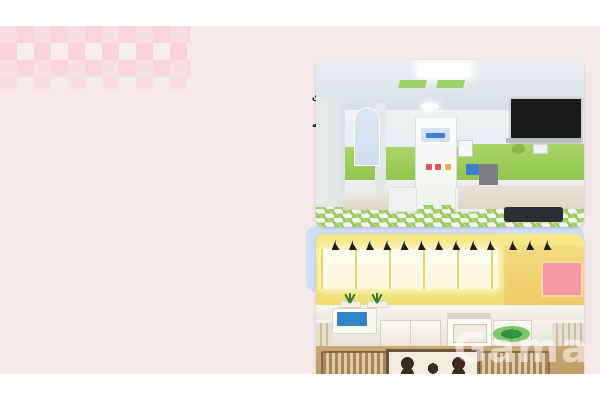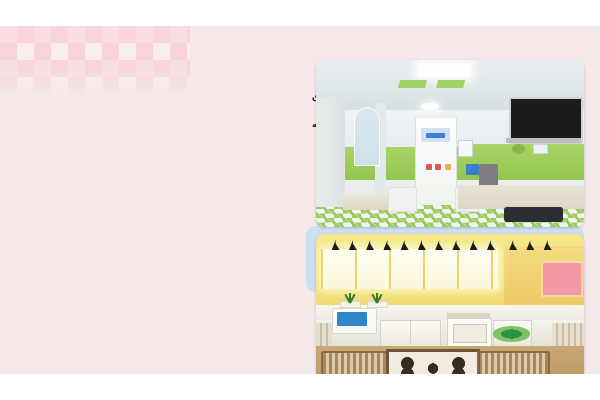--- a/index.html
+++ b/index.html
@@ -440,15 +440,16 @@
         </div>
         <div class="y-fence"></div>
         <div class="y-fence r"></div>
         <div class="y-floor"></div>
         <div class="y-rug" style="left:2%;width:24%"></div>
         <div class="y-rugmid"></div>
         <div class="y-rug" style="left:60%;width:26%"></div>
       </div>
     </div>
 
+    <div class="watermark">Gama</div>
 
   </div>
 </div>
 
 </body></html>

